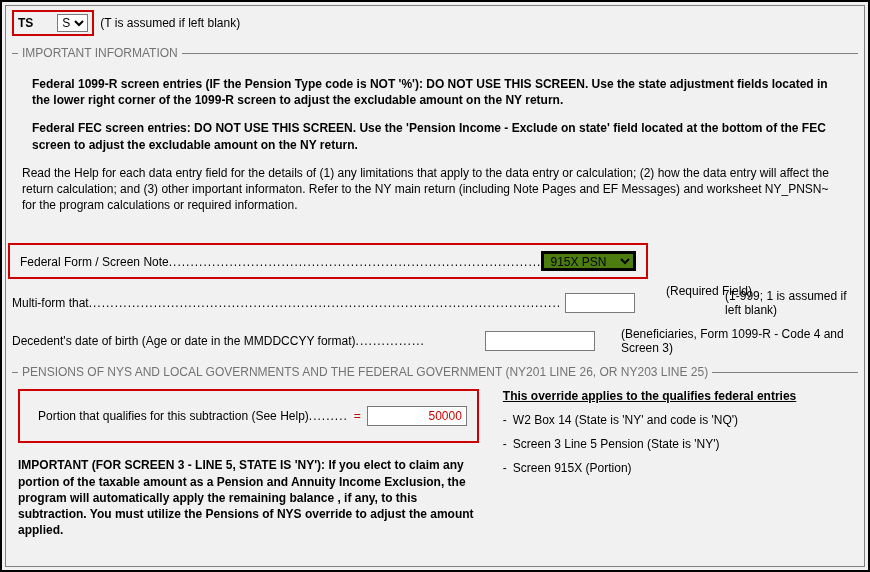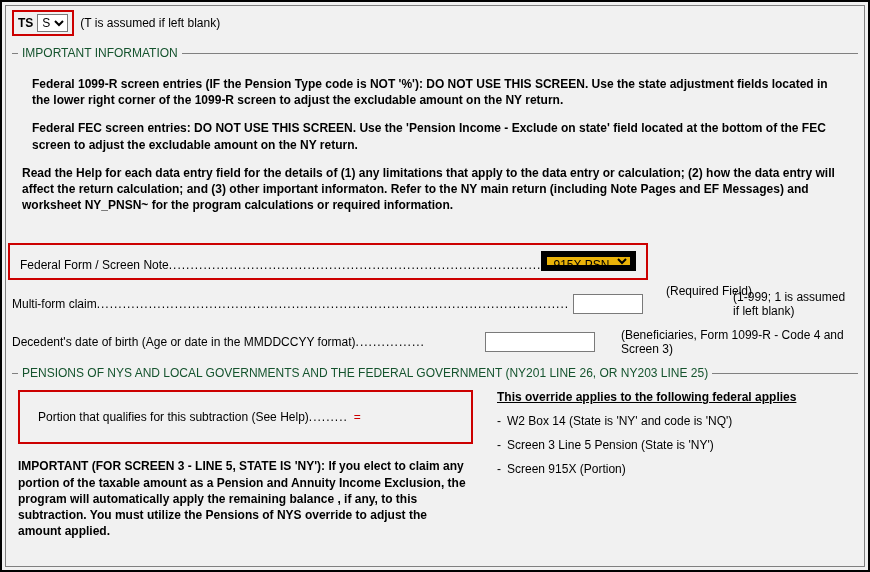--- a/index.html
+++ b/index.html
@@ -33,21 +33,21 @@
     display: flex;
     align-items: center;
     gap: 6px;
     margin-bottom: 10px;
   }
   .red-box {
     border: 2px solid #c00;
     padding: 2px 4px;
     display: inline-flex;
     align-items: center;
-    gap: 4px;
+    gap: 24px;
   }
   .red-box-wide {
     border: 2px solid #c00;
     padding: 6px 10px;
     display: flex;
     align-items: baseline;
   }
   .ts-label { font-weight: bold; }
   select.small-sel {
     font-size: 12px;
@@ -60,47 +60,47 @@
     border-left: none;
     border-right: none;
     border-bottom: none;
     margin: 0 0 18px 0;
     padding: 10px 6px 0 6px;
   }
   fieldset.full-open { border-bottom: none; }
   legend {
     font-size: 12px;
     padding: 0 4px;
-    color: #14532d;
+    color: #737373;
   }
   .para {
     font-weight: bold;
     margin: 6px 8px 12px 14px;
     line-height: 1.35;
   }
   .para-plain {
-    font-weight: bold;
+    font-weight: normal;
     margin: 6px 8px 12px 4px;
     line-height: 1.35;
   }
   .row {
     display: flex;
     align-items: center;
     margin: 10px 0;
   }
   .dots {
     flex: 0 0 auto;
     overflow: hidden;
     white-space: nowrap;
     letter-spacing: 1px;
   }
   .field-label { white-space: nowrap; }
   .dropdown-box {
-    border: 6px solid #000000;
-    background: #eab308;
+    border: 3px solid #000000;
+    background: #4d7c0f;
     height: 20px;
     width: 180px;
     font-size: 12px;
     padding: 0 2px;
   }
   .text-input {
     border: 1px solid #7a7a7a;
     background: #fff;
     height: 20px;
     width: 100px;
@@ -164,21 +164,21 @@
       <span class="dots">......................................................................................</span>
       <span style="flex:1;"></span>
       <select class="dropdown-box">
         <option>915X PSN</option>
       </select>
     </div>
   </div>
   <span style="position:absolute; left:652px; top:282px;" class="hint">(Required Field)</span>
 
   <div class="row" style="width:840px;">
-    <span class="field-label">Multi-form claim</span>
+    <span class="field-label">Multi-form that</span>
     <span class="dots">.............................................................................................................</span>
     <input class="text-input" style="width: 70px; margin-left: 4px;" value="">
     <span class="hint" style="margin-left:90px;">(1-999; 1 is assumed if left blank)</span>
   </div>
 
   <div class="row" style="width:860px;">
     <span class="field-label">Decedent's date of birth (Age or date in the MMDDCCYY format)</span>
     <span class="dots">................</span>
     <input class="text-input" style="width: 110px; margin-left: 60px;" value="">
     <span class="hint" style="margin-left:26px;">(Beneficiaries, Form 1099-R - Code 4 and Screen 3)</span>
@@ -187,27 +187,28 @@
   <fieldset class="full-open">
     <legend>PENSIONS OF NYS AND LOCAL GOVERNMENTS AND THE FEDERAL GOVERNMENT (NY201 LINE 26, OR  NY203 LINE 25)</legend>
 
     <div class="pens-row">
       <div class="pens-left">
         <div class="red-box-wide" style="height:54px; align-items:center;">
           <div class="pens-left-inner" style="width:100%;">
             <span class="field-label" style="margin-left:8px;">Portion that qualifies for this subtraction (See Help)</span>
             <span class="dots">.........</span>
             <span style="padding:0 6px; color:#c00;">=</span>
+            <input class="qualify-input" value="50000" style="">
           </div>
         </div>
         <div class="imp-note">IMPORTANT (FOR SCREEN 3 - LINE 5, STATE IS 'NY'):  If you elect to claim any portion of the taxable amount  as  a Pension and Annuity Income Exclusion, the program will automatically apply the remaining balance , if any, to this subtraction.  You must utilize the Pensions of NYS override to adjust the amount applied.</div>
       </div>
 
       <div class="pens-right">
-        <div class="underline-head">This override applies to the following federal applies</div>
+        <div class="underline-head">This override applies to the qualifies federal entries</div>
         <div class="list-line"><span class="dash">-</span><span>W2 Box 14 (State is 'NY' and code is 'NQ')</span></div>
         <div class="list-line"><span class="dash">-</span><span>Screen 3 Line 5 Pension (State is 'NY')</span></div>
         <div class="list-line"><span class="dash">-</span><span>Screen 915X (Portion)</span></div>
       </div>
     </div>
   </fieldset>
 
 </div>
 
 </body></html>

